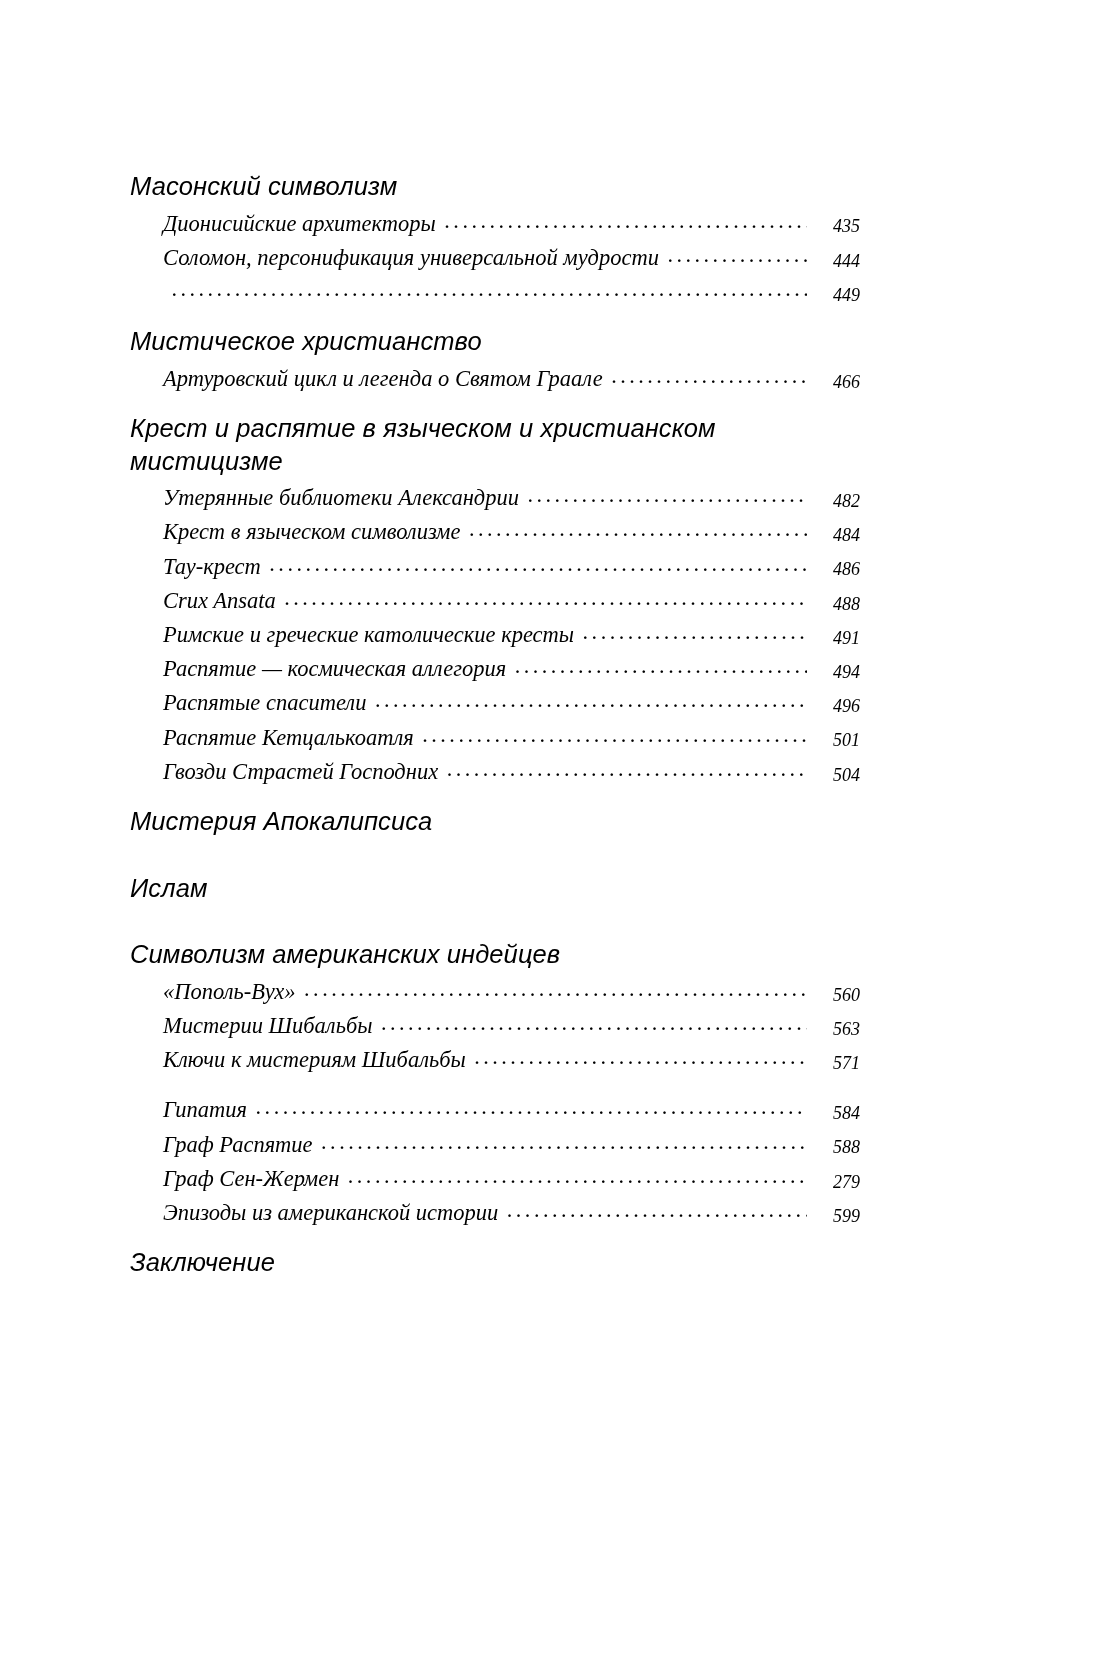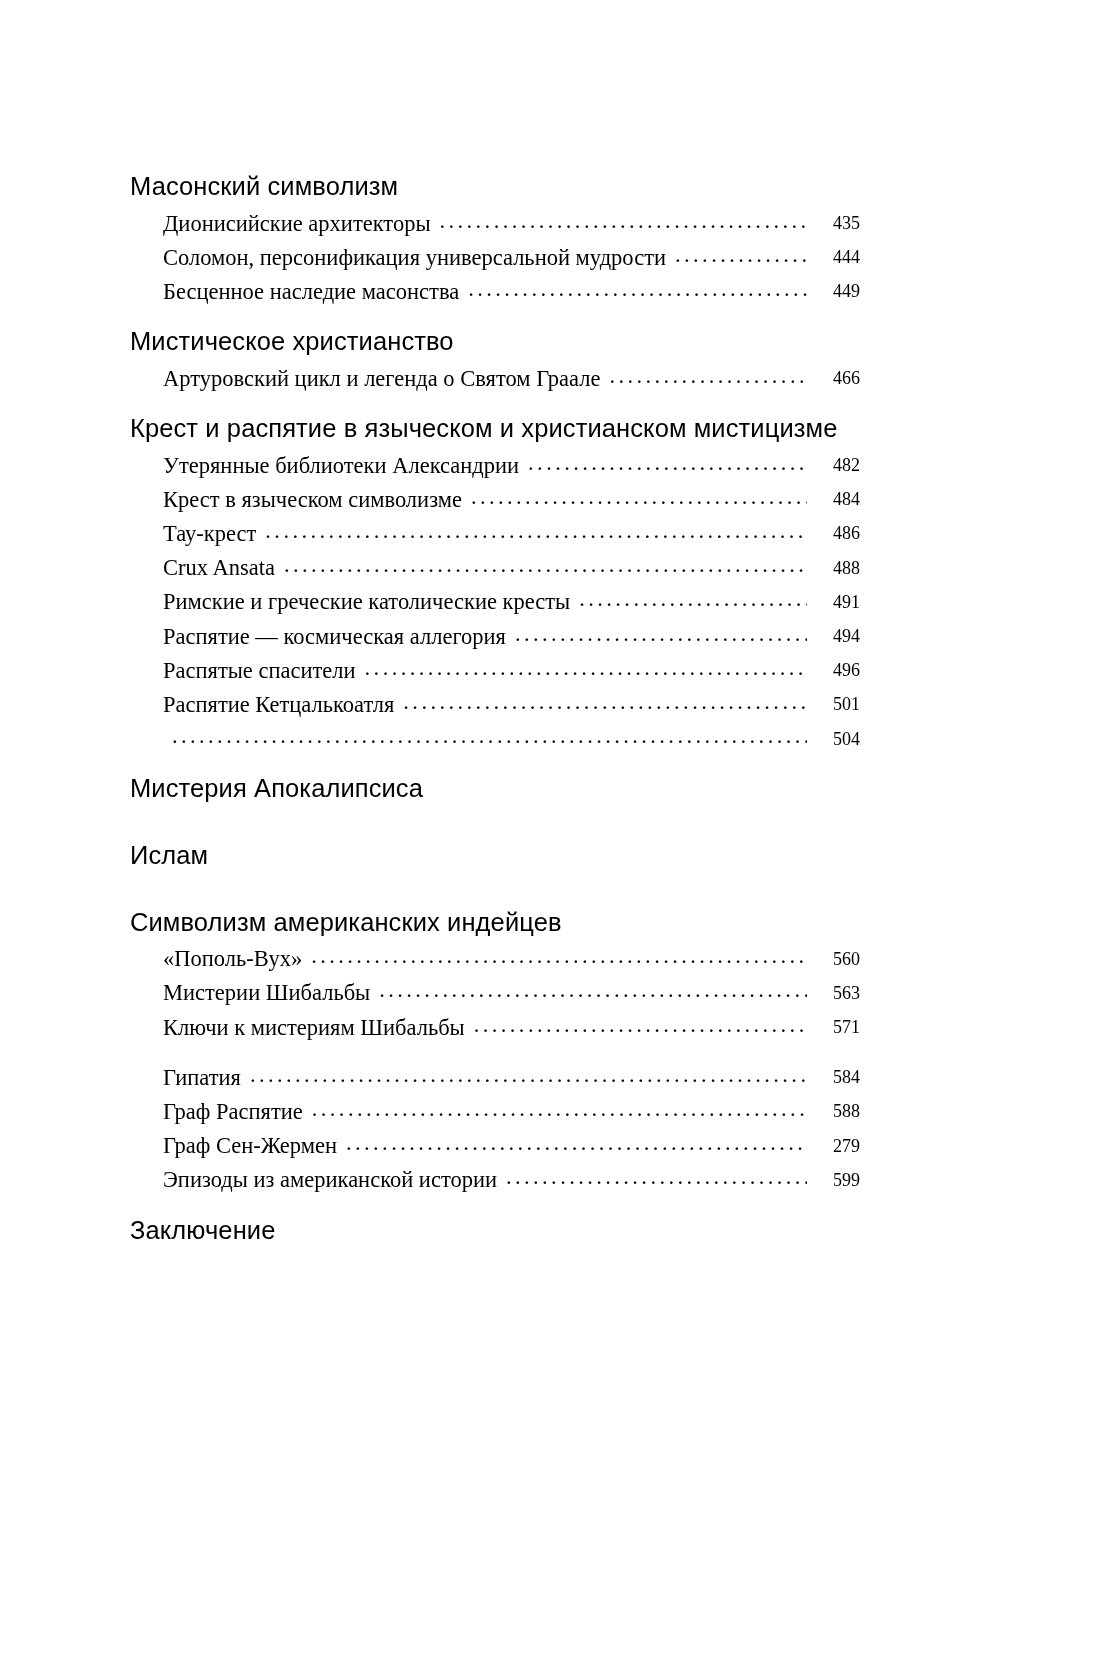--- a/index.html
+++ b/index.html
@@ -9,20 +9,21 @@
   }
   .page {
     position: relative;
     width: 1100px;
     height: 1669px;
     background: #ffffff;
     box-sizing: border-box;
     padding: 170px 130px 0 130px;
     font-family: "Liberation Sans", sans-serif;
     color: #000000;
+    font-style: italic;
   }
   .toc {
     width: 730px;
   }
   .section-title {
     font-family: "Liberation Sans", sans-serif;
     font-size: 25.5px;
     font-weight: 400;
     line-height: 1.28;
     color: #000;
@@ -30,21 +31,21 @@
     padding: 0;
     letter-spacing: 0.1px;
   }
   .entries {
     margin: 4px 0 0 0;
     padding: 0;
     list-style: none;
   }
   .entry {
     display: flex;
-    align-items: center;
+    align-items: flex-end;
     font-family: "Liberation Serif", serif;
     font-size: 22.5px;
     line-height: 1.52;
     color: #000;
     padding-left: 33px;
     white-space: nowrap;
   }
   .entry-label {
     flex: 0 0 auto;
   }
@@ -85,21 +86,20 @@
             <span class="entry-label">Дионисийские архитекторы</span>
             <span class="entry-dots">........................................................................................................................</span>
             <span class="entry-page">435</span>
           </li>
           <li class="entry">
             <span class="entry-label">Соломон, персонификация универсальной мудрости</span>
             <span class="entry-dots">........................................................................................................................</span>
             <span class="entry-page">444</span>
           </li>
           <li class="entry">
-            <span class="entry-label">Бесценное наследие масонства</span>
             <span class="entry-dots">........................................................................................................................</span>
             <span class="entry-page">449</span>
           </li>
         </ul>
       </div>
       <div class="section-block">
         <div class="section-title">Мистическое христианство</div>
         <ul class="entries">
           <li class="entry">
             <span class="entry-label">Артуровский цикл и легенда о Святом Граале</span>
@@ -145,20 +145,21 @@
             <span class="entry-label">Распятые спасители</span>
             <span class="entry-dots">........................................................................................................................</span>
             <span class="entry-page">496</span>
           </li>
           <li class="entry">
             <span class="entry-label">Распятие Кетцалькоатля</span>
             <span class="entry-dots">........................................................................................................................</span>
             <span class="entry-page">501</span>
           </li>
           <li class="entry">
+            <span class="entry-label">Гвозди Страстей Господних</span>
             <span class="entry-dots">........................................................................................................................</span>
             <span class="entry-page">504</span>
           </li>
         </ul>
       </div>
       <div class="section-block no-entries">
         <div class="section-title">Мистерия Апокалипсиса</div>
       </div>
       <div class="section-block no-entries">
         <div class="section-title">Ислам</div>

